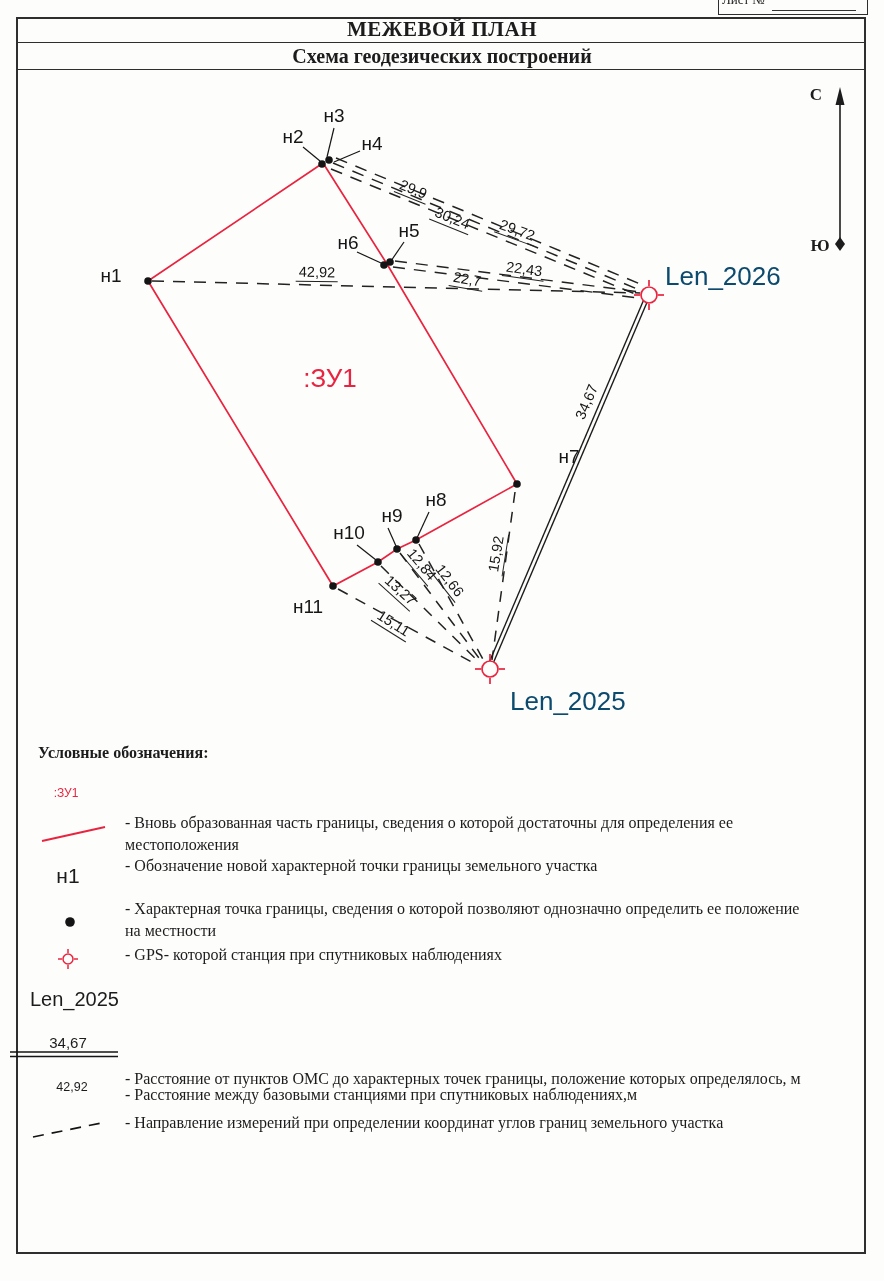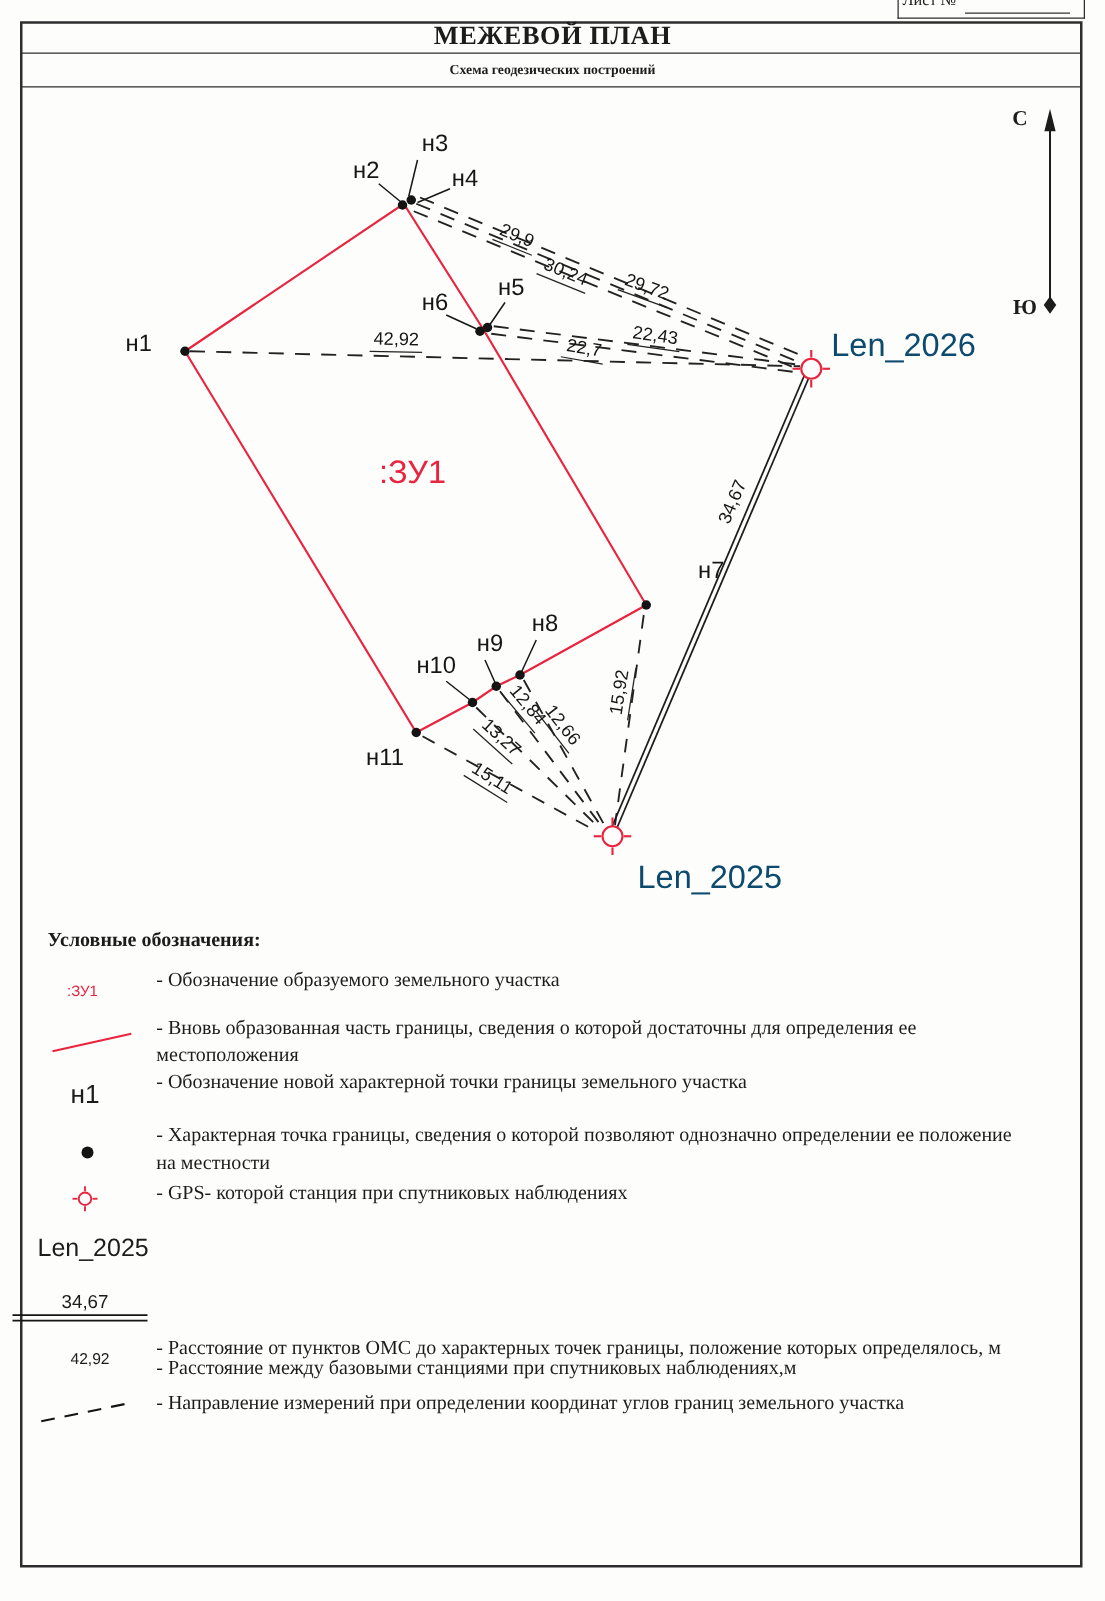--- a/index.html
+++ b/index.html
@@ -4,21 +4,21 @@
 <style>
   html,body{margin:0;padding:0;background:#ffffff;}
   .page{position:relative;width:884px;height:1281px;background:#fdfdfc;overflow:hidden;
         font-family:"Liberation Serif", serif;color:#1c1c1c;}
   .abs{position:absolute;}
   
   .sheet-border{left:16px;top:17px;width:846px;height:1233px;border:2px solid #2e2e2e;}
   .hline{left:16px;width:848px;height:0;border-top:1.8px solid #2e2e2e;}
   
   .title{left:442px;top:29px;transform:translate(-50%,-50%);font-weight:bold;font-size:21px;letter-spacing:.5px;white-space:nowrap;}
-  .subtitle{left:442px;top:56px;transform:translate(-50%,-50%);font-weight:bold;font-size:11px;white-space:nowrap;}
+  .subtitle{left:442px;top:56px;transform:translate(-50%,-50%);font-weight:bold;font-size:20px;white-space:nowrap;}
   .sheet-label{left:722px;top:-8px;font-size:13px;white-space:nowrap;}
   .sheet-underscore{left:772px;top:10px;width:84px;border-top:1.4px solid #333;}
   
   .pt-lbl{transform:translate(-50%,-50%);font-family:"Liberation Sans",sans-serif;font-size:19px;color:#161616;white-space:nowrap;}
   .station-lbl{font-family:"Liberation Sans",sans-serif;font-size:26px;color:#0c4a6e;white-space:nowrap;}
   .parcel-lbl{transform:translate(-50%,-50%);font-family:"Liberation Sans",sans-serif;font-size:26px;color:#e82440;white-space:nowrap;}
   .dist{transform-origin:center;font-family:"Liberation Sans",sans-serif;font-size:14.5px;color:#161616;
         border-bottom:1.4px solid #222;padding:0 3px 1px 3px;white-space:nowrap;}
   .dist.nounder{border-bottom:none;}
   .compass{transform:translate(-50%,-50%);font-size:17px;font-weight:bold;white-space:nowrap;}
@@ -128,21 +128,21 @@
       <line x1="10" y1="1056.5" x2="118" y2="1056.5"></line>
     </g>
     <line x1="33" y1="1137" x2="106" y2="1122" stroke="#141414" stroke-width="1.7" stroke-dasharray="11 8"></line>
   </svg>
 
   <div class="abs compass" style="left:816px;top:95px;">С</div>
   <div class="abs compass" style="left:820px;top:246px;">Ю</div>
 
   <div class="abs pt-lbl" style="left:111px;top:276px;">н1</div>
   <div class="abs pt-lbl" style="left:293px;top:137px;">н2</div>
-  <div class="abs pt-lbl" style="left:348px;top:116px;">н3</div>
+  <div class="abs pt-lbl" style="left:334px;top:116px;">н3</div>
   <div class="abs pt-lbl" style="left:372px;top:144px;">н4</div>
   <div class="abs pt-lbl" style="left:409px;top:231px;">н5</div>
   <div class="abs pt-lbl" style="left:348px;top:243px;">н6</div>
   <div class="abs pt-lbl" style="left:543px;top:457px;margin-left:26px;">н7</div>
   <div class="abs pt-lbl" style="left:436px;top:500px;">н8</div>
   <div class="abs pt-lbl" style="left:392px;top:516px;">н9</div>
   <div class="abs pt-lbl" style="left:349px;top:533px;">н10</div>
   <div class="abs pt-lbl" style="left:308px;top:607px;">н11</div>
 
   <div class="abs station-lbl" style="left:665px;top:261px;">Len_2026</div>
@@ -159,29 +159,28 @@
   <div class="abs dist nounder" style="left:587px;top:402px;transform:translate(-50%,-50%) rotate(-67deg);">34,67</div>
   <div class="abs dist" style="left:497px;top:554px;transform:translate(-50%,-50%) rotate(-81deg);">15,92</div>
   <div class="abs dist" style="left:421px;top:565px;transform:translate(-50%,-50%) rotate(50deg);">12,84</div>
   <div class="abs dist" style="left:449px;top:581px;transform:translate(-50%,-50%) rotate(52deg);">12,66</div>
   <div class="abs dist" style="left:400px;top:591px;transform:translate(-50%,-50%) rotate(42deg);">13,27</div>
   <div class="abs dist" style="left:393px;top:624px;transform:translate(-50%,-50%) rotate(32deg);">15,11</div>
 
   <div class="abs legend-head">Условные обозначения:</div>
 
   <div class="abs sym-sans" style="left:66px;top:793px;transform:translate(-50%,-50%);font-size:12px;color:#e8243f;">:ЗУ1</div>
-  <div class="abs legend-line" style="top:774px;">- Обозначение образуемого земельного участка</div>
 
   <div class="abs legend-line" style="top:812px;">- Вновь образованная часть границы, сведения о которой достаточны для определения ее</div>
   <div class="abs legend-line" style="top:834px;">местоположения</div>
 
   <div class="abs sym-sans" style="left:68px;top:876px;transform:translate(-50%,-50%);font-size:21px;">н1</div>
   <div class="abs legend-line" style="top:855px;">- Обозначение новой характерной точки границы земельного участка</div>
 
-  <div class="abs legend-line" style="top:898px;">- Характерная точка границы, сведения о которой позволяют однозначно определении ее положение</div>
+  <div class="abs legend-line" style="top:898px;">- Характерная точка границы, сведения о которой позволяют однозначно определить ее положение</div>
   <div class="abs legend-line" style="top:920px;">на местности</div>
 
   <div class="abs legend-line" style="top:944px;">- GPS- которой станция при спутниковых наблюдениях</div>
 
   <div class="abs sym-sans" style="left:30px;top:988px;font-size:20px;">Len_2025</div>
 
   <div class="abs sym-sans" style="left:68px;top:1042px;transform:translate(-50%,-50%);font-size:15px;">34,67</div>
   <div class="abs legend-line" style="top:1084px;">- Расстояние между базовыми станциями при спутниковых наблюдениях,м</div>
 
   <div class="abs sym-sans" style="left:72px;top:1087px;transform:translate(-50%,-50%);font-size:12.5px;">42,92</div>

